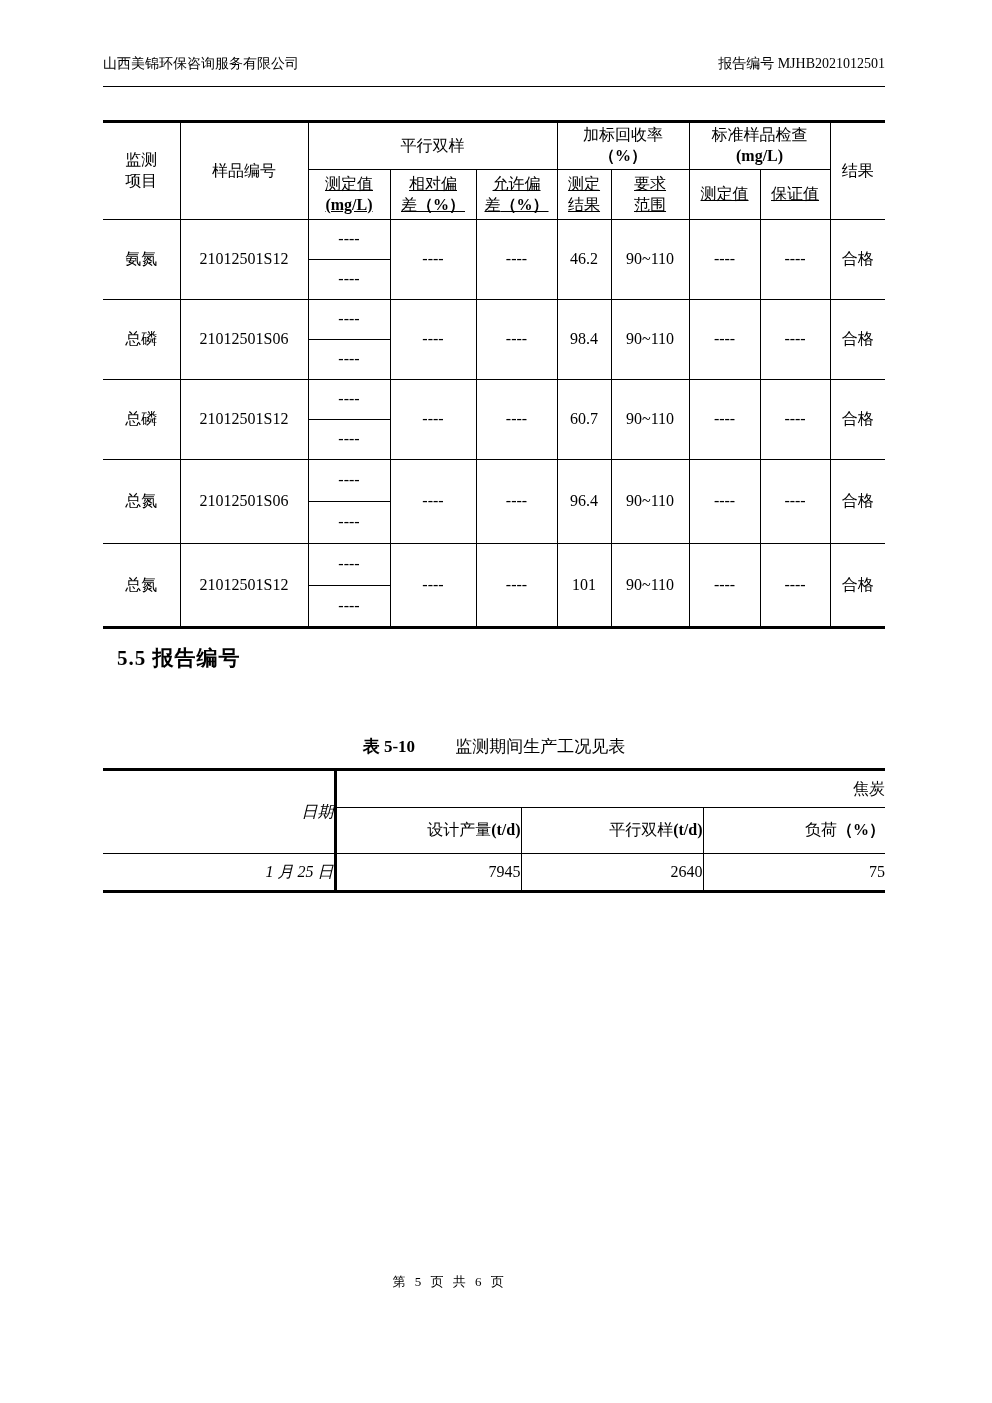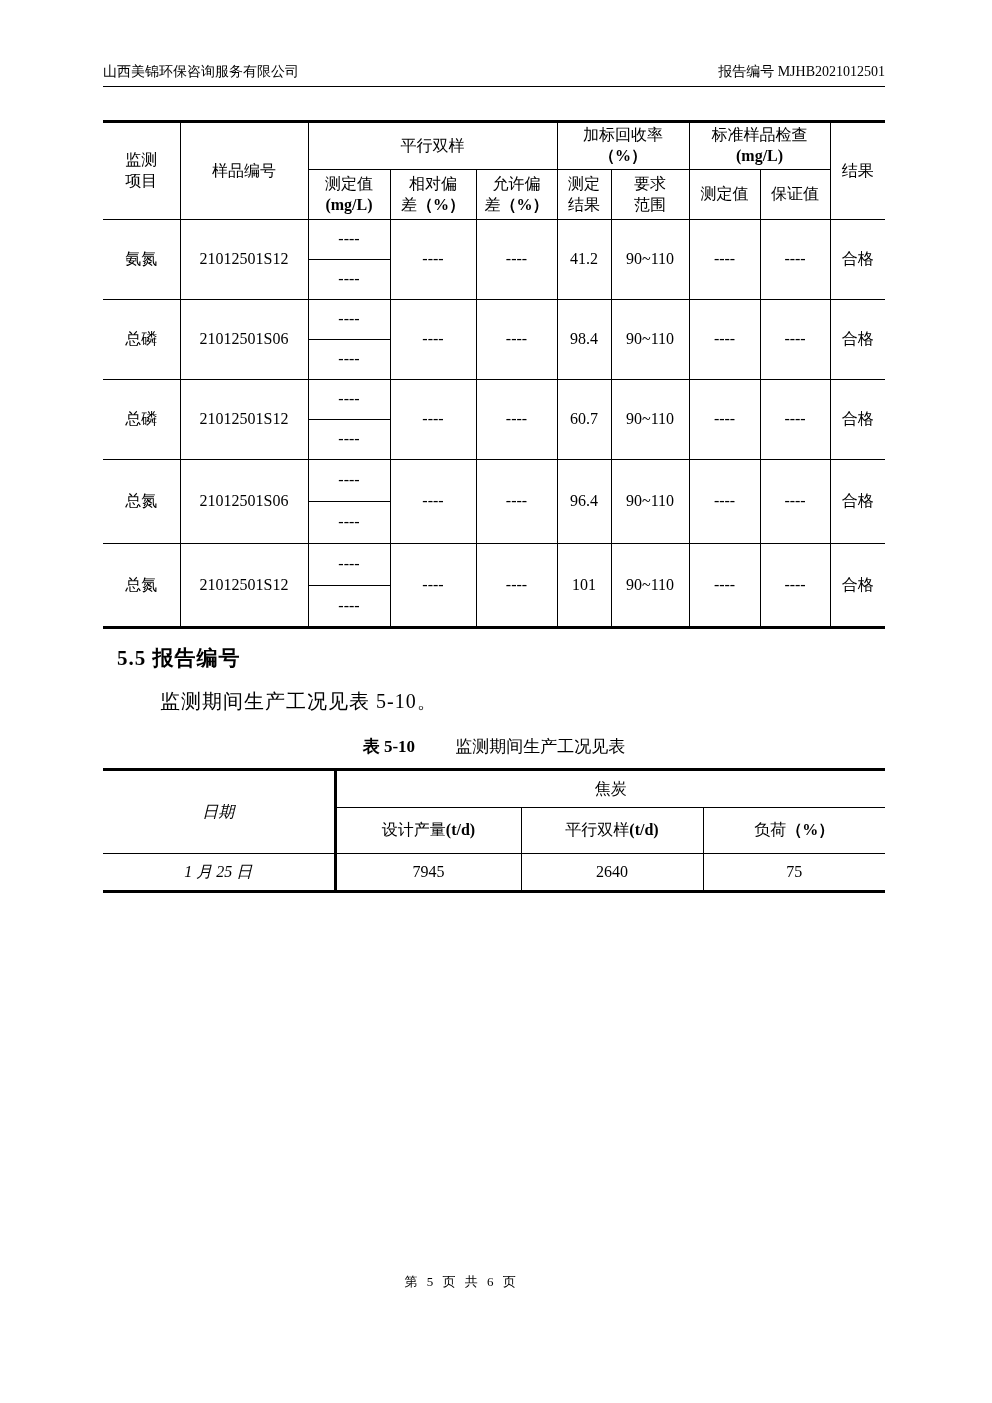--- a/index.html
+++ b/index.html
@@ -4,56 +4,56 @@
 <style>
   html,body{margin:0;padding:0;background:#e9e9e9;}
   .page{
     position:relative;width:992px;height:1403px;margin:0 auto;background:#ffffff;
     font-family:"Liberation Serif","DejaVu Serif",serif;color:#000;
   }
   
   .doc-header{
     position:absolute;left:103px;top:55px;width:782px;height:32px;
     border-bottom:1px solid #000;display:flex;justify-content:space-between;
-    align-items:flex-end;padding-bottom:5px;box-sizing:border-box;font-size:14px;
+    align-items:flex-start;padding-bottom:5px;box-sizing:border-box;font-size:14px;
   }
   
   table{border-collapse:collapse;table-layout:fixed;}
   .t1{position:absolute;left:103px;top:120px;width:782px;
       border-top:3px solid #000;border-bottom:3px solid #000;}
   .t1 th,.t1 td{
     border:1px solid #000;font-weight:normal;text-align:center;vertical-align:middle;
     font-size:16px;line-height:1.3;padding:0;overflow:hidden;
   }
   .t1 .h1{height:48px;}
-  .t1 .h2{height:50px;}
+  .t1 .h2{height:50px;text-decoration:underline;}
   .t1 .r{height:40px;}
   .t1 .rt{height:42px;}
   .no-l{border-left:none !important;}
   .no-r{border-right:none !important;}
   .pre{white-space:pre-line;}
   .b{font-weight:bold;}
   
   .section-heading{position:absolute;left:117px;top:644px;font-size:21px;font-weight:bold;letter-spacing:1px;}
   .para{position:absolute;left:160px;top:688px;font-size:20px;letter-spacing:1px;}
   .caption{position:absolute;left:103px;top:735px;width:782px;text-align:center;font-size:17px;}
   .caption .lbl{font-weight:bold;margin-right:36px;}
   
   .t2{position:absolute;left:103px;top:768px;width:782px;
       border-top:3px solid #000;border-bottom:3px solid #000;}
   .t2 th,.t2 td{
-    border:1px solid #000;font-weight:normal;text-align:center;vertical-align:middle;
+    border:1px solid #000;font-weight:normal;text-align:right;vertical-align:middle;
     font-size:16px;line-height:1.3;padding:0;
   }
   .thick-r{border-right:3px solid #000 !important;font-style:italic;}
   .t2 .h1{height:38px;}
   .t2 .h2{height:46px;}
   .t2 .r{height:38px;}
   
-  .footer{position:absolute;left:12px;top:1273px;width:899px;text-align:center;
+  .footer{position:absolute;left:0;top:1273px;width:899px;text-align:center;
           font-size:13px;letter-spacing:3px;}
 </style>
 </head>
 <body>
 
 <div class="page">
 
   <div class="doc-header">
     <span>山西美锦环保咨询服务有限公司</span>
     <span>报告编号 MJHB2021012501</span>
@@ -93,21 +93,21 @@
       <th>测定值</th>
       <th>保证值</th>
     </tr>
 
     <tr class="r">
       <td class="no-l" rowspan="2">氨氮</td>
       <td rowspan="2">21012501S12</td>
       <td>----</td>
       <td rowspan="2">----</td>
       <td rowspan="2">----</td>
-      <td rowspan="2">41.2</td>
+      <td rowspan="2">46.2</td>
       <td rowspan="2">90~110</td>
       <td rowspan="2">----</td>
       <td rowspan="2">----</td>
       <td class="no-r" rowspan="2">合格</td>
     </tr>
     <tr class="r">
           <td>----</td>
         </tr>
 
     <tr class="r">
@@ -174,21 +174,20 @@
           <td>----</td>
         </tr>
   </tbody>
     </table>
 
   <div class="section-heading">
     <span>5.5</span>
     <span>报告编号</span>
   </div>
 
-  <div class="para">监测期间生产工况见表 5-10。</div>
 
   <div class="caption">
     <span class="lbl">表 5-10</span>
     <span>监测期间生产工况见表</span>
   </div>
 
   <table class="t2">
     <colgroup>
       <col style="width:232px">
         <col style="width:186px">

